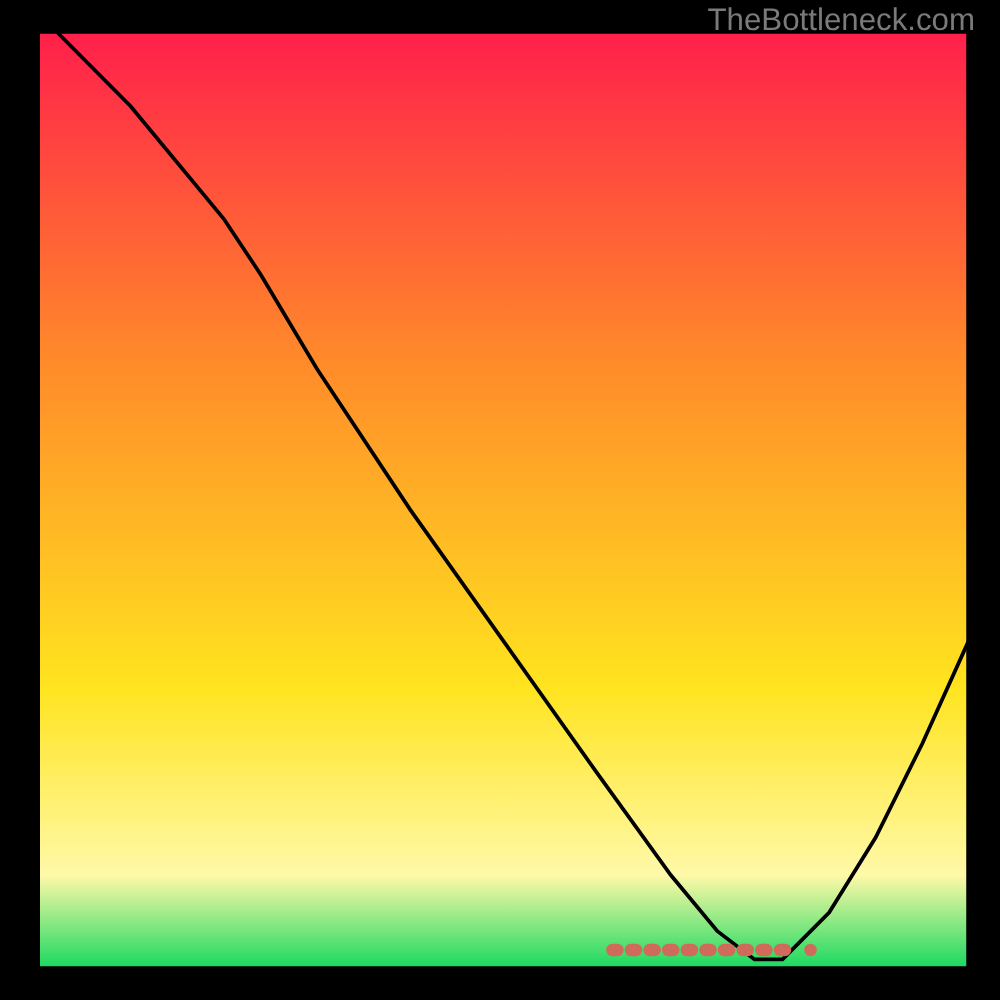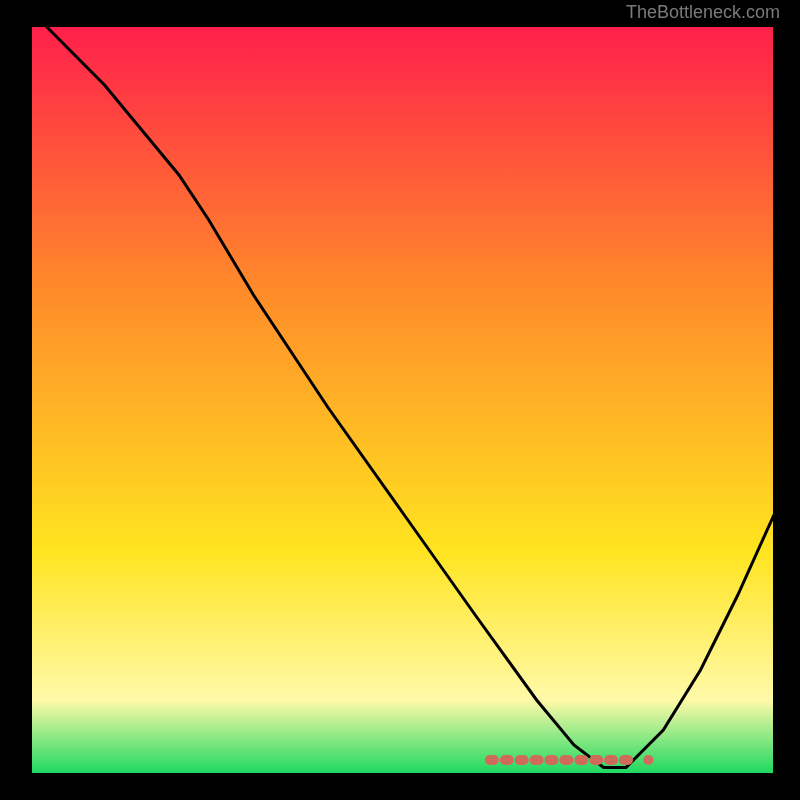--- a/index.html
+++ b/index.html
@@ -13,21 +13,21 @@
   .chart-container {
     position: relative;
     width: 800px;
     height: 800px;
   }
   .watermark {
     position: absolute;
     top: 2px;
     right: 20px;
     font-family: Arial, Helvetica, sans-serif;
-    font-size: 18px;
+    font-size: 25px;
     font-weight: 500;
     color: #7a7a7a;
     z-index: 10;
   }
   svg.plot {
     position: absolute;
     left: 0;
     top: 0;
   }
 </style>

